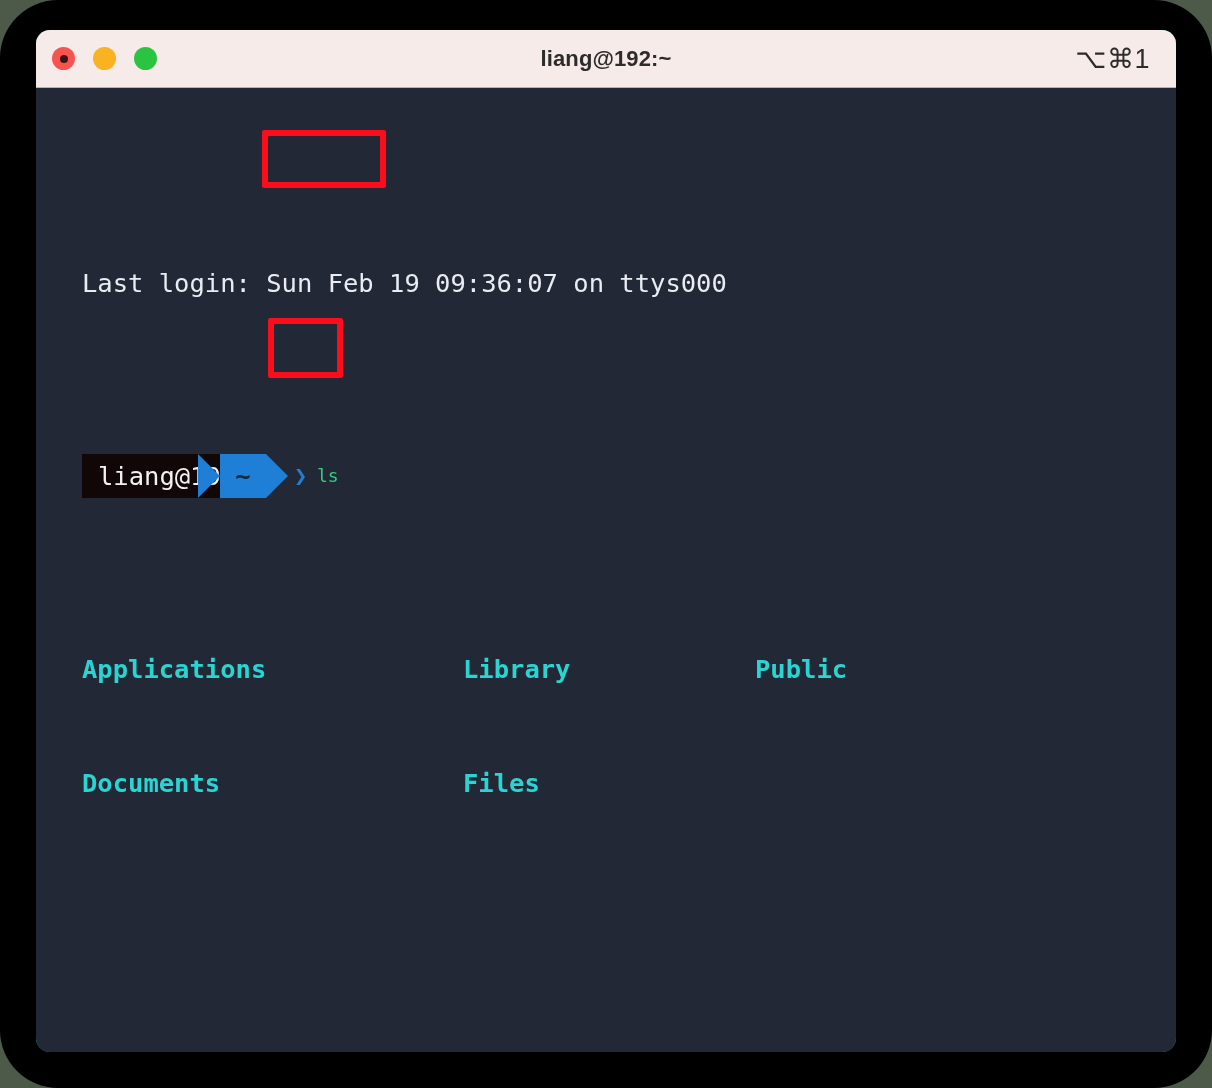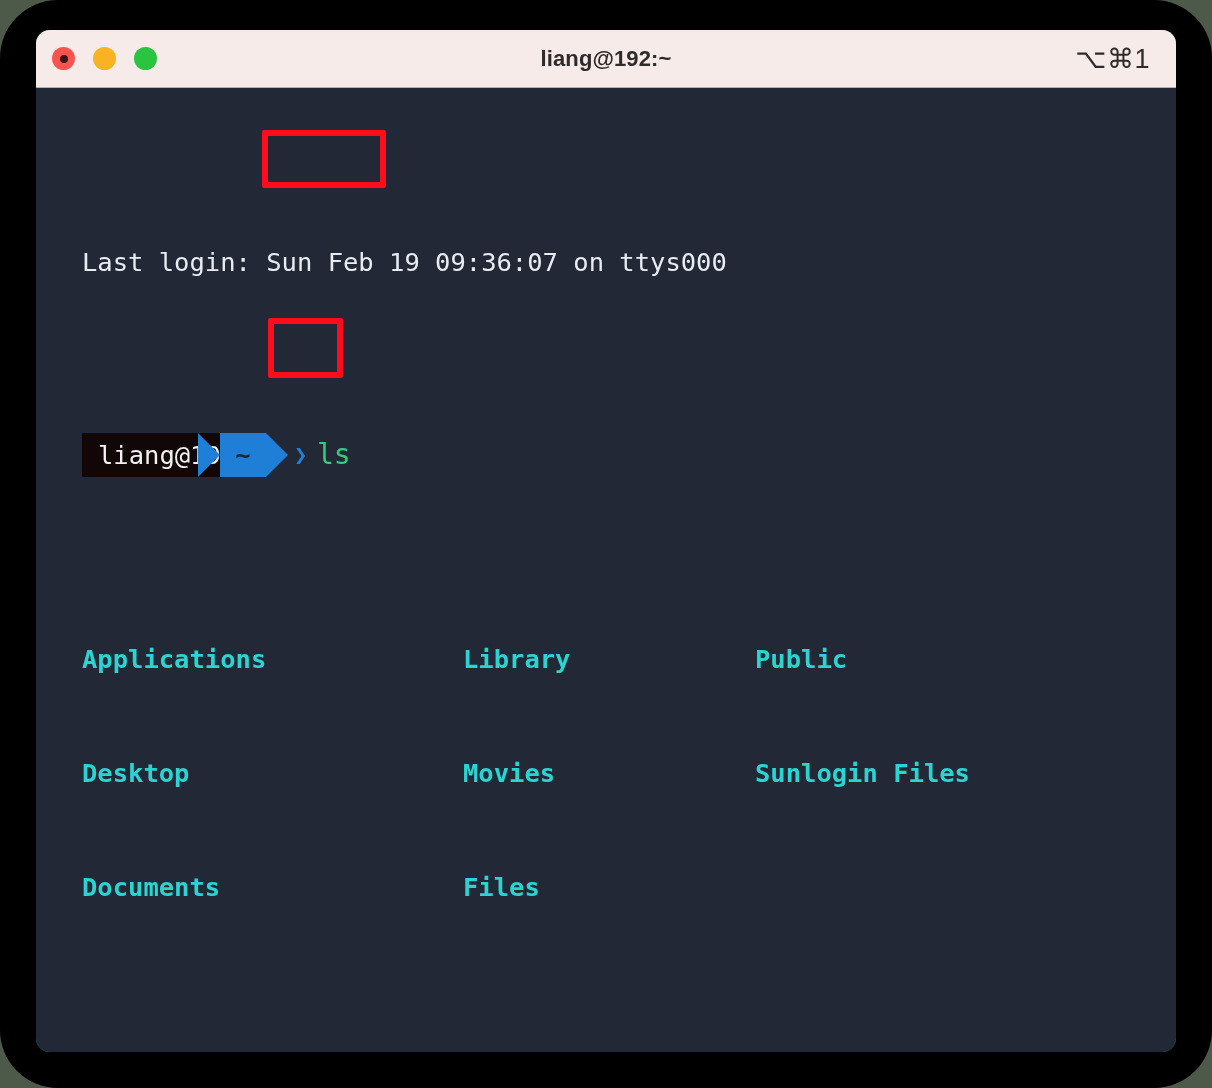--- a/index.html
+++ b/index.html
@@ -83,37 +83,37 @@
     font-size: 27px;
     color: #2e2c2b;
     letter-spacing: 0.5px;
   }
 
   
   #terminal-body {
     position: relative;
     height: 964px;
     background: #222835;
-    padding: 3px 0 0 0;
+    padding: 24px 0 0 0;
     font-family: "DejaVu Sans Mono", monospace;
     font-size: 25.5px;
     line-height: 38px;
     color: #e6e9ef;
     white-space: pre;
   }
 
   .term-line { padding-left: 46px; height: 38px; }
 
   .fg-white { color: #e9ecf2; }
   .fg-cyan  { color: #2ad4d2; font-weight: bold; }
   .fg-green { color: #2fcf7d; }
 
   
   .ls-row { position: relative; height: 38px; }
-  .ls-col { position: absolute; top: 11px; text-align: right; }
+  .ls-col { position: absolute; top: 0; text-align: right; }
   .c1 { left: 46px; }
   .c2 { left: 381px; margin-left: 46px; }
   .c3 { left: 719px; }
 
   
   .prompt-row { position: relative; height: 44px; }
 
   .pl-user {
     position: absolute;
     left: 46px; top: 0;
@@ -154,21 +154,21 @@
     position: absolute;
     top: 0; height: 44px;
     display: flex; align-items: center;
     color: #1f7fd6;
     font-size: 22px;
   }
   .pl-cmd {
     position: absolute;
     top: 0; height: 44px;
     display: flex; align-items: center;
-    font-size: 28px;
+    font-size: 18px;
   }
 
   
   .annotation-box {
     position: absolute;
     border: 6px solid #fc0d1b;
     border-radius: 2px;
     pointer-events: none;
   }
 </style>
@@ -204,25 +204,20 @@
       <div class="pl-cmd fg-green" style="left:281px;">ls</div>
     </div>
 
     
     <div class="ls-row">
       <span class="ls-col c1 fg-cyan">Applications</span>
       <span class="ls-col c2 fg-cyan">Library</span>
       <span class="ls-col c3 fg-cyan">Public</span>
     </div>
     <div class="ls-row">
-      <span class="ls-col c1 fg-cyan">Desktop</span>
-      <span class="ls-col c2 fg-cyan">Movies</span>
-      <span class="ls-col c3 fg-cyan">Sunlogin Files</span>
-    </div>
-    <div class="ls-row">
       <span class="ls-col c1 fg-cyan">Documents</span>
       <span class="ls-col c2 fg-cyan">Files</span>
     </div>
 
     
     
 
   </div>
 </div>
 

